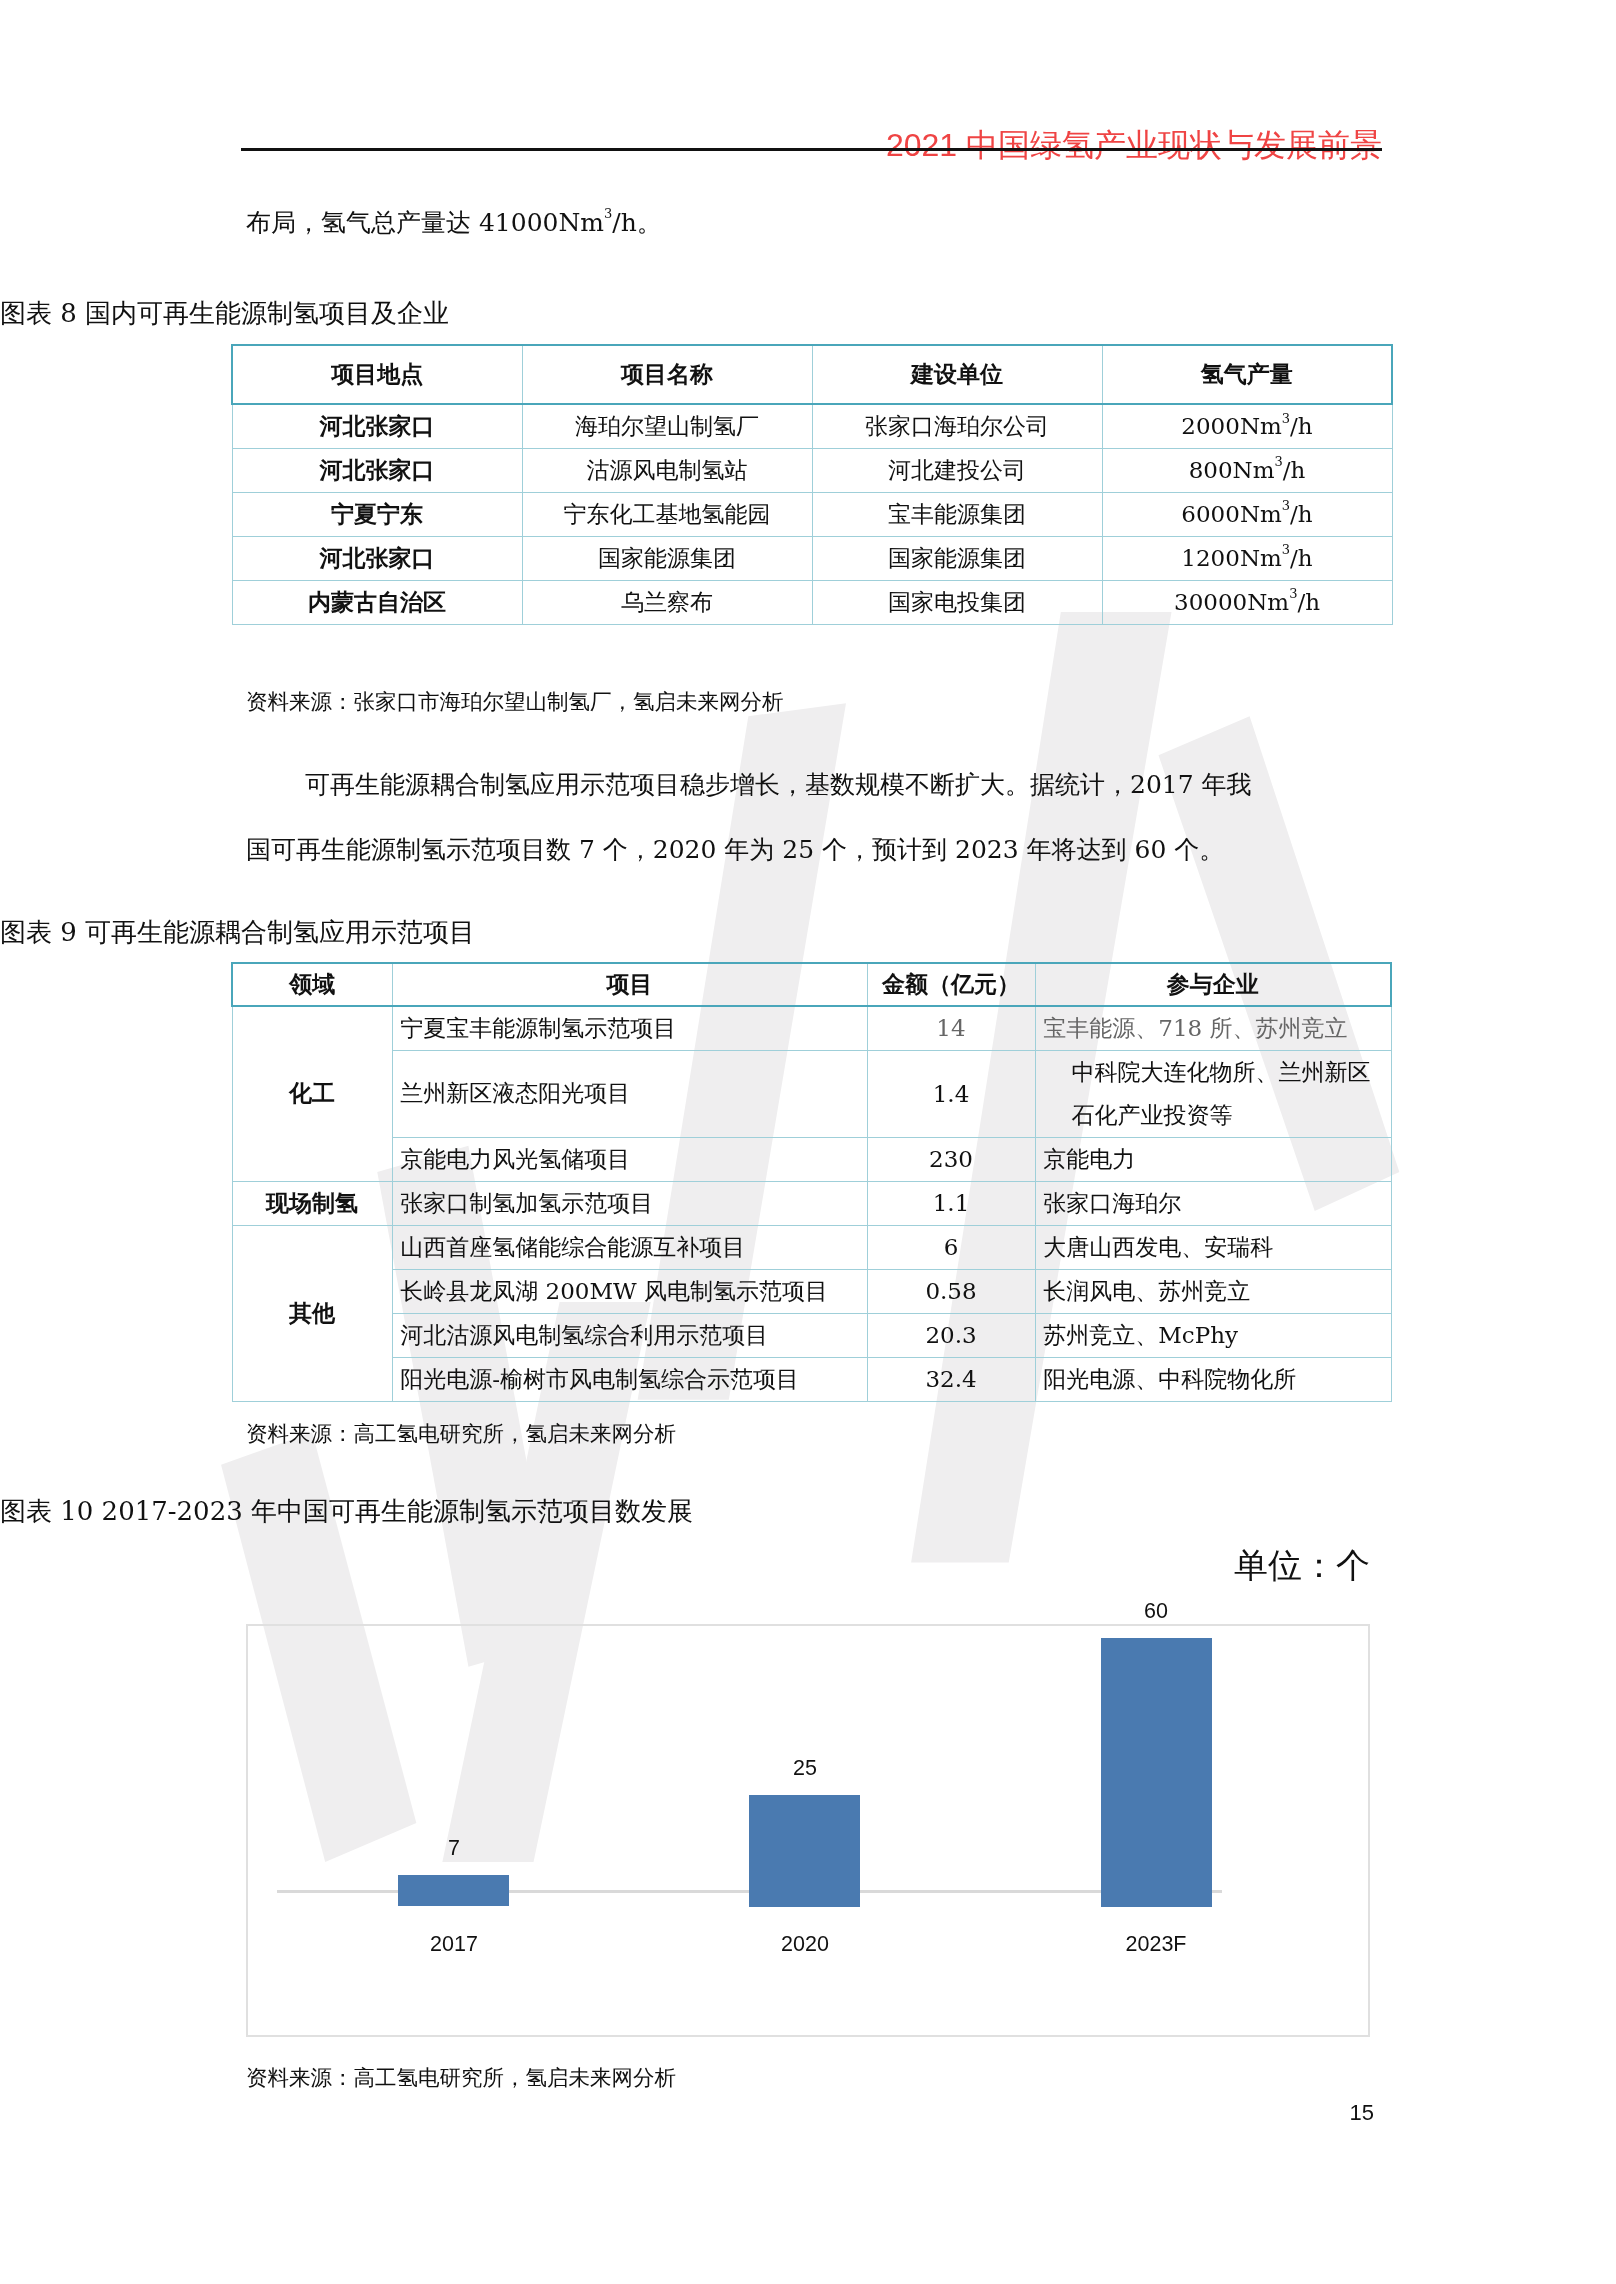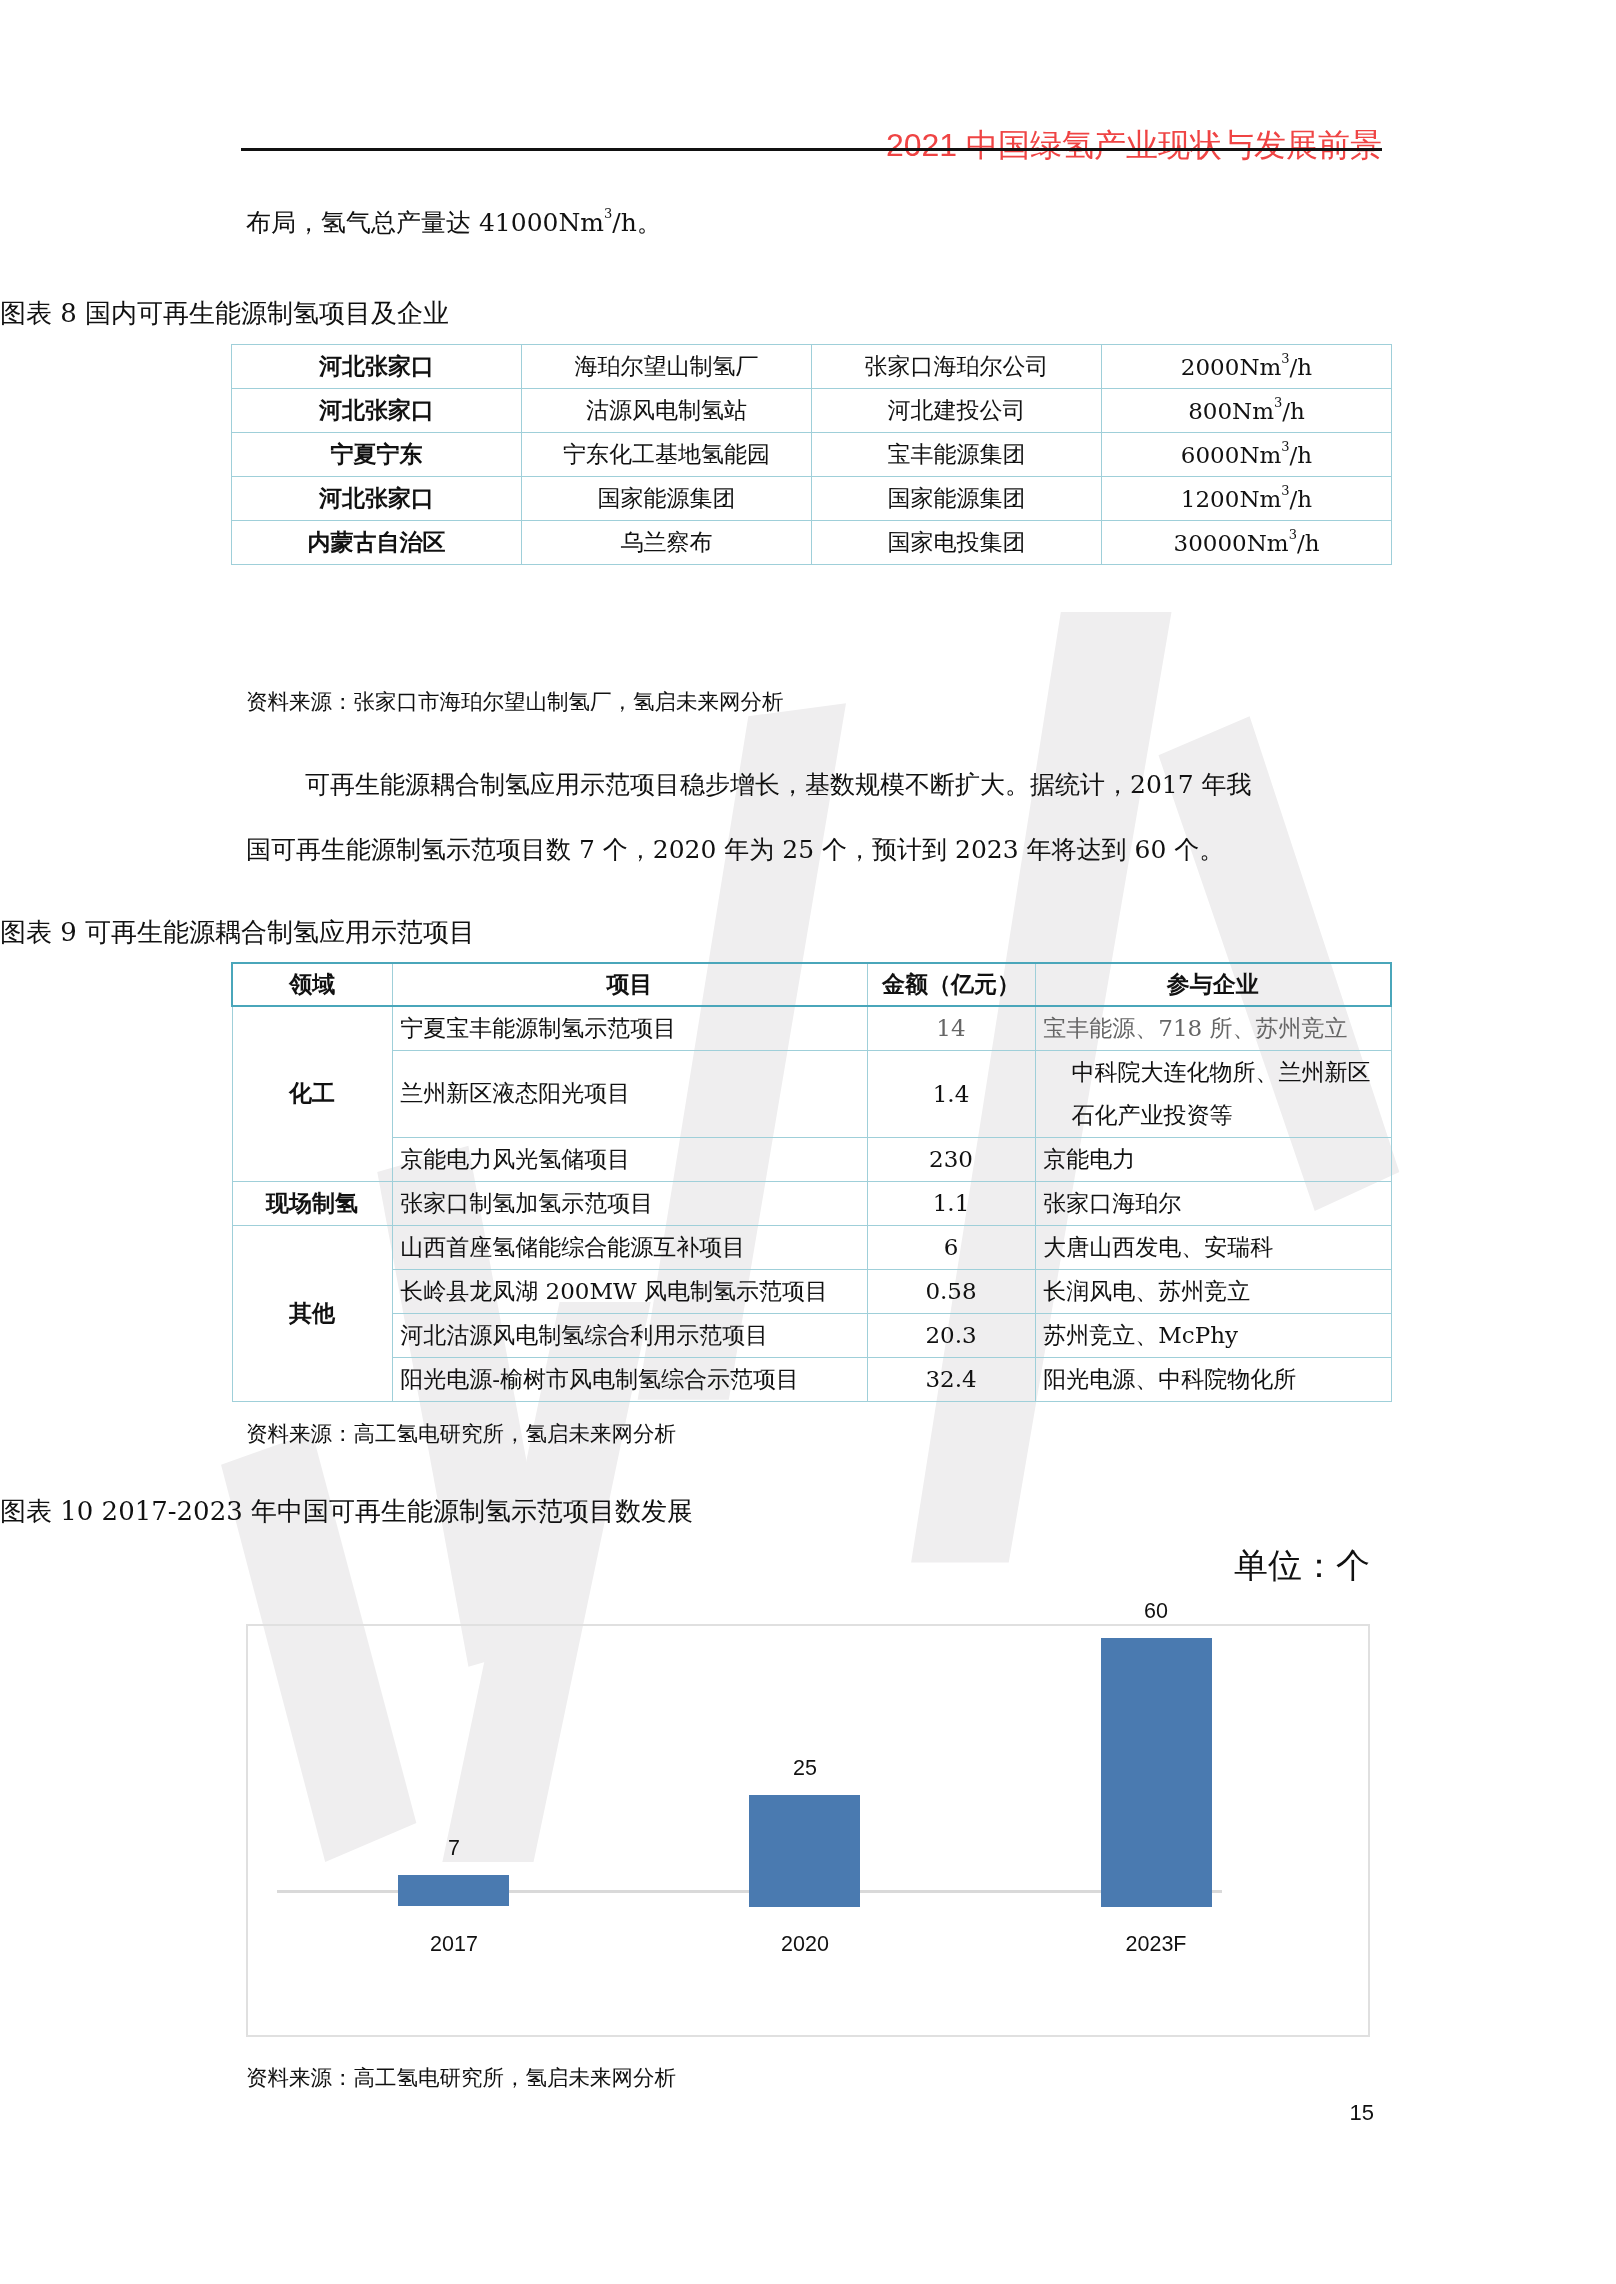--- a/index.html
+++ b/index.html
@@ -76,20 +76,26 @@
   <div class="caption" style="top:296px;">图表 8 国内可再生能源制氢项目及企业</div>
 
   <table class="tbl" style="left:231px; top:344px; width:1159px;">
     <colgroup>
         <col style="width:290px">
         <col style="width:290px">
         <col style="width:290px">
         <col style="width:290px">
       </colgroup>
     <tbody>
+        <tr class="head" style="height:59px;">
+      <th>项目地点</th>
+      <th>项目名称</th>
+      <th>建设单位</th>
+      <th>氢气产量</th>
+    </tr>
     <tr style="height:44px;">
       <td class="bold">河北张家口</td>
       <td>海珀尔望山制氢厂</td>
       <td>张家口海珀尔公司</td>
       <td><span>2000Nm</span><sup class="s">3</sup><span>/h</span></td>
     </tr>
     <tr style="height:44px;">
       <td class="bold">河北张家口</td>
       <td>沽源风电制氢站</td>
       <td>河北建投公司</td>

